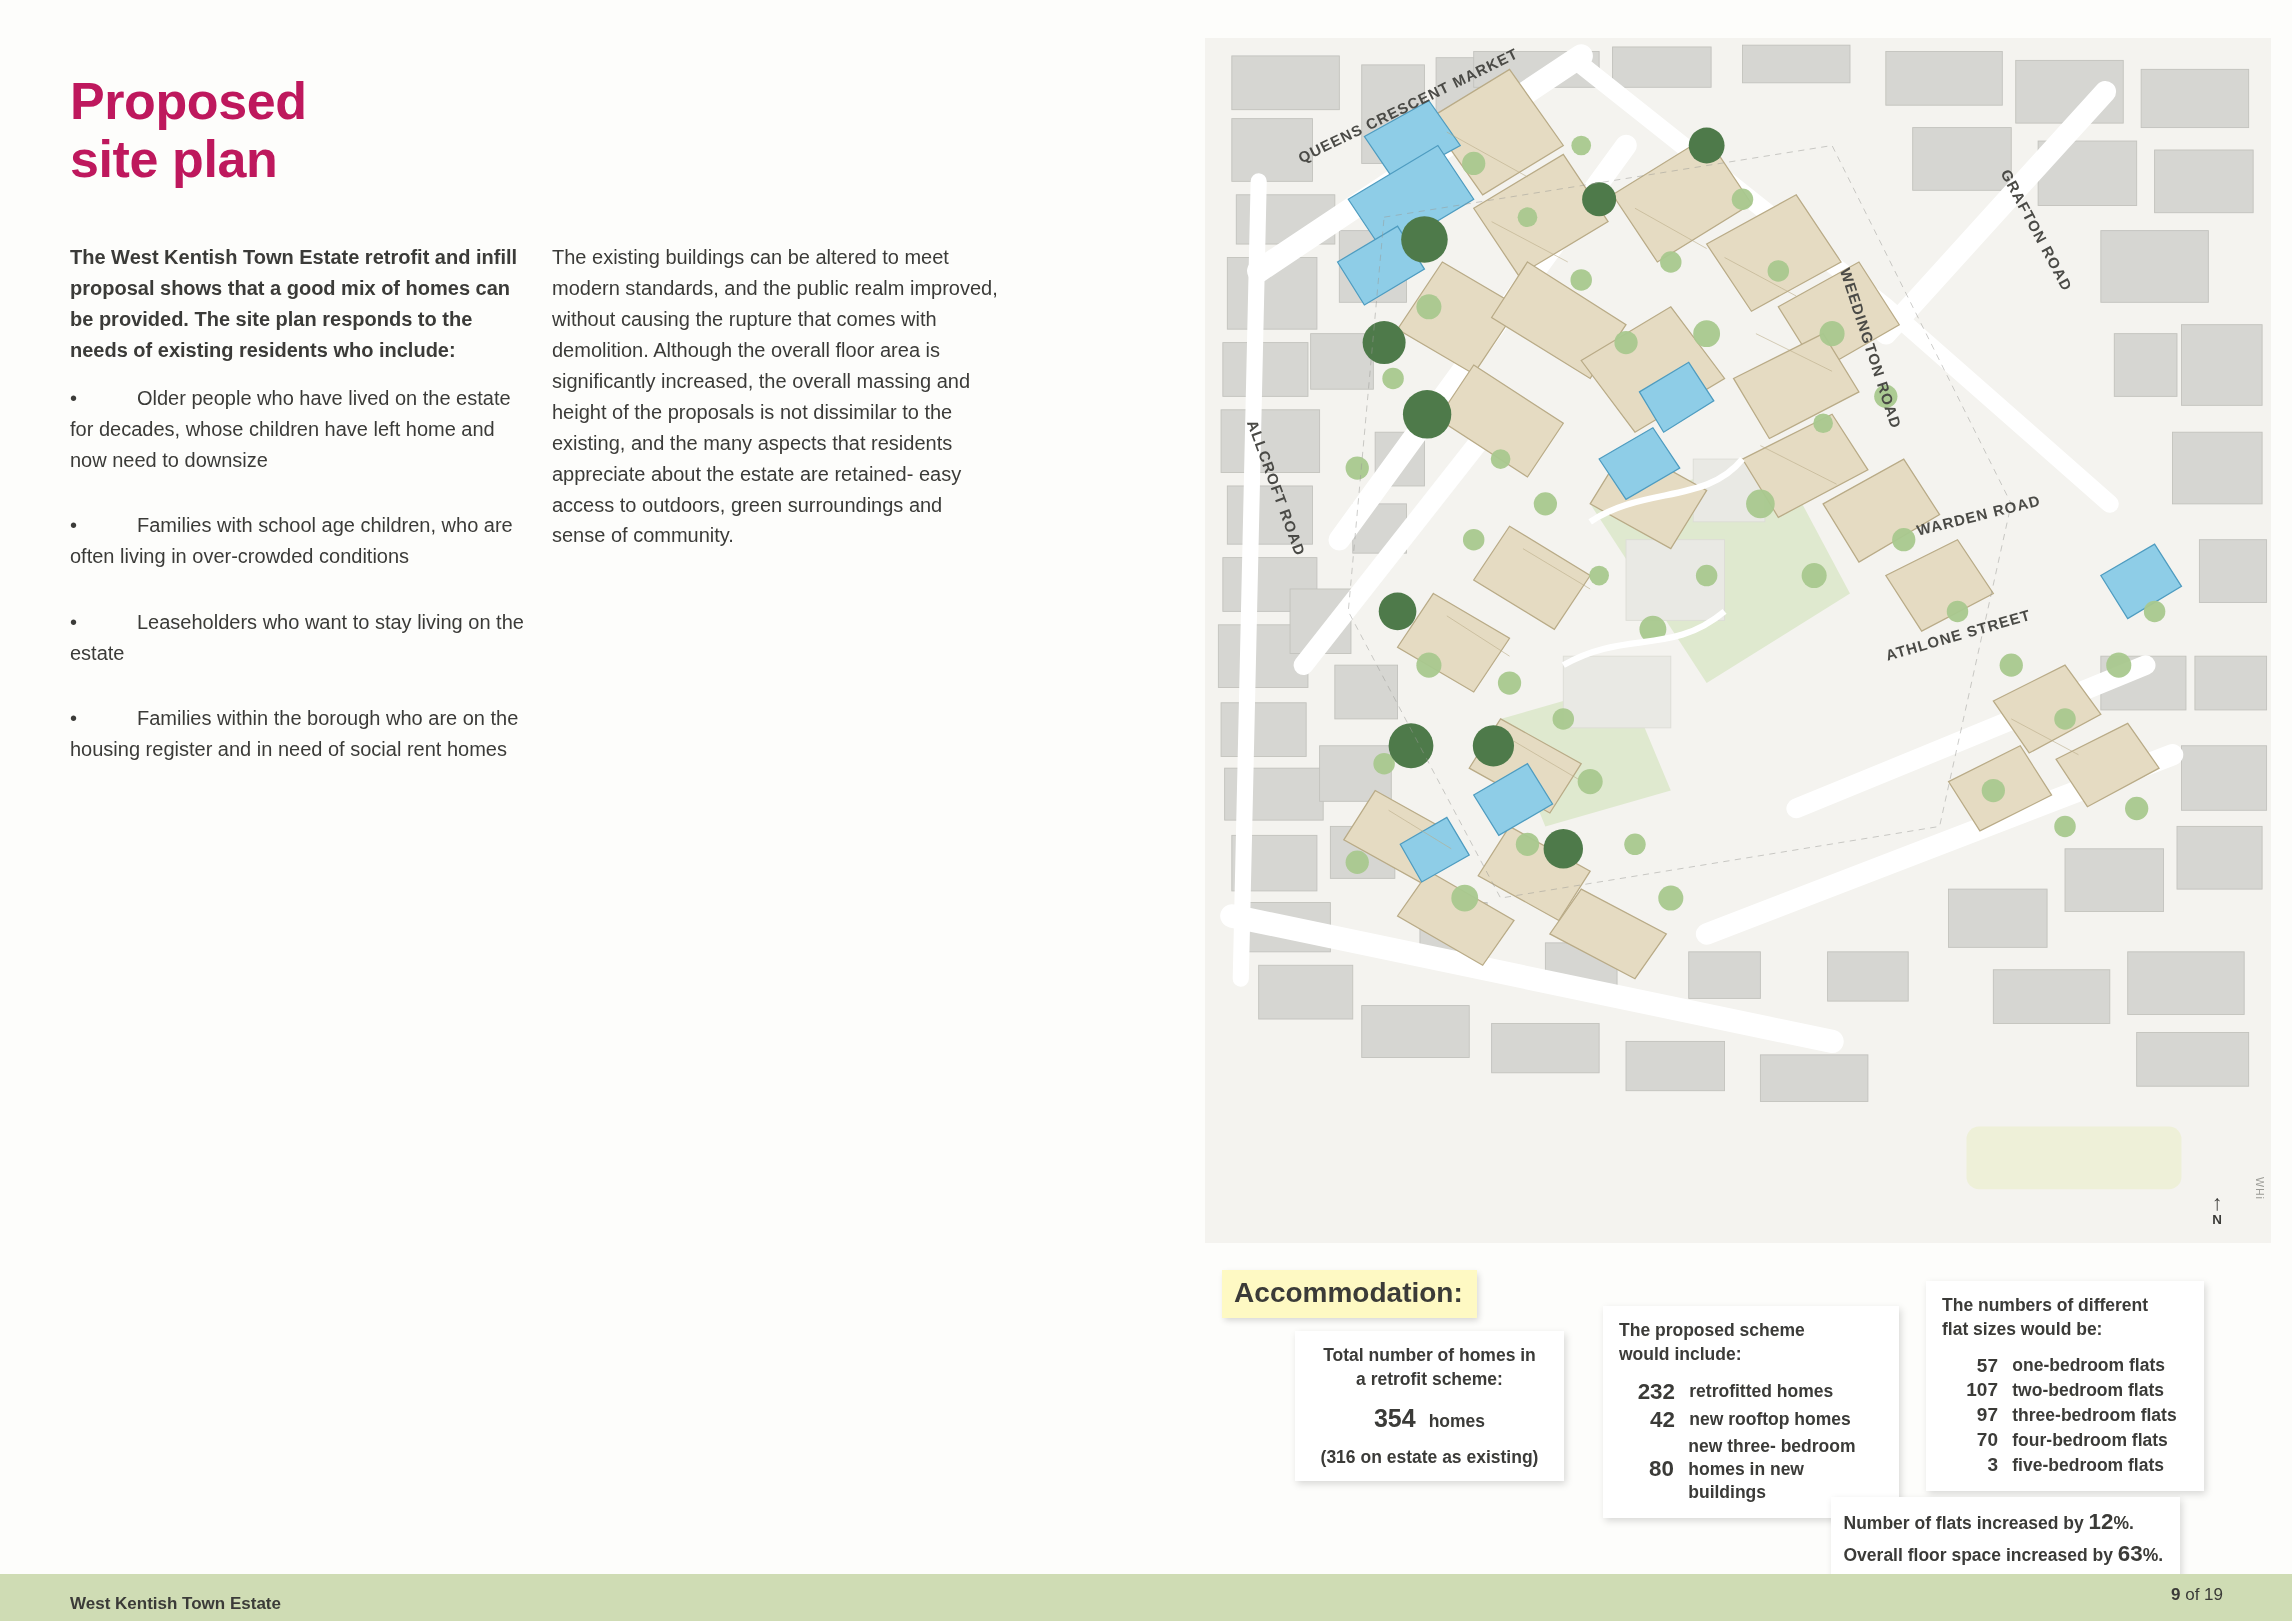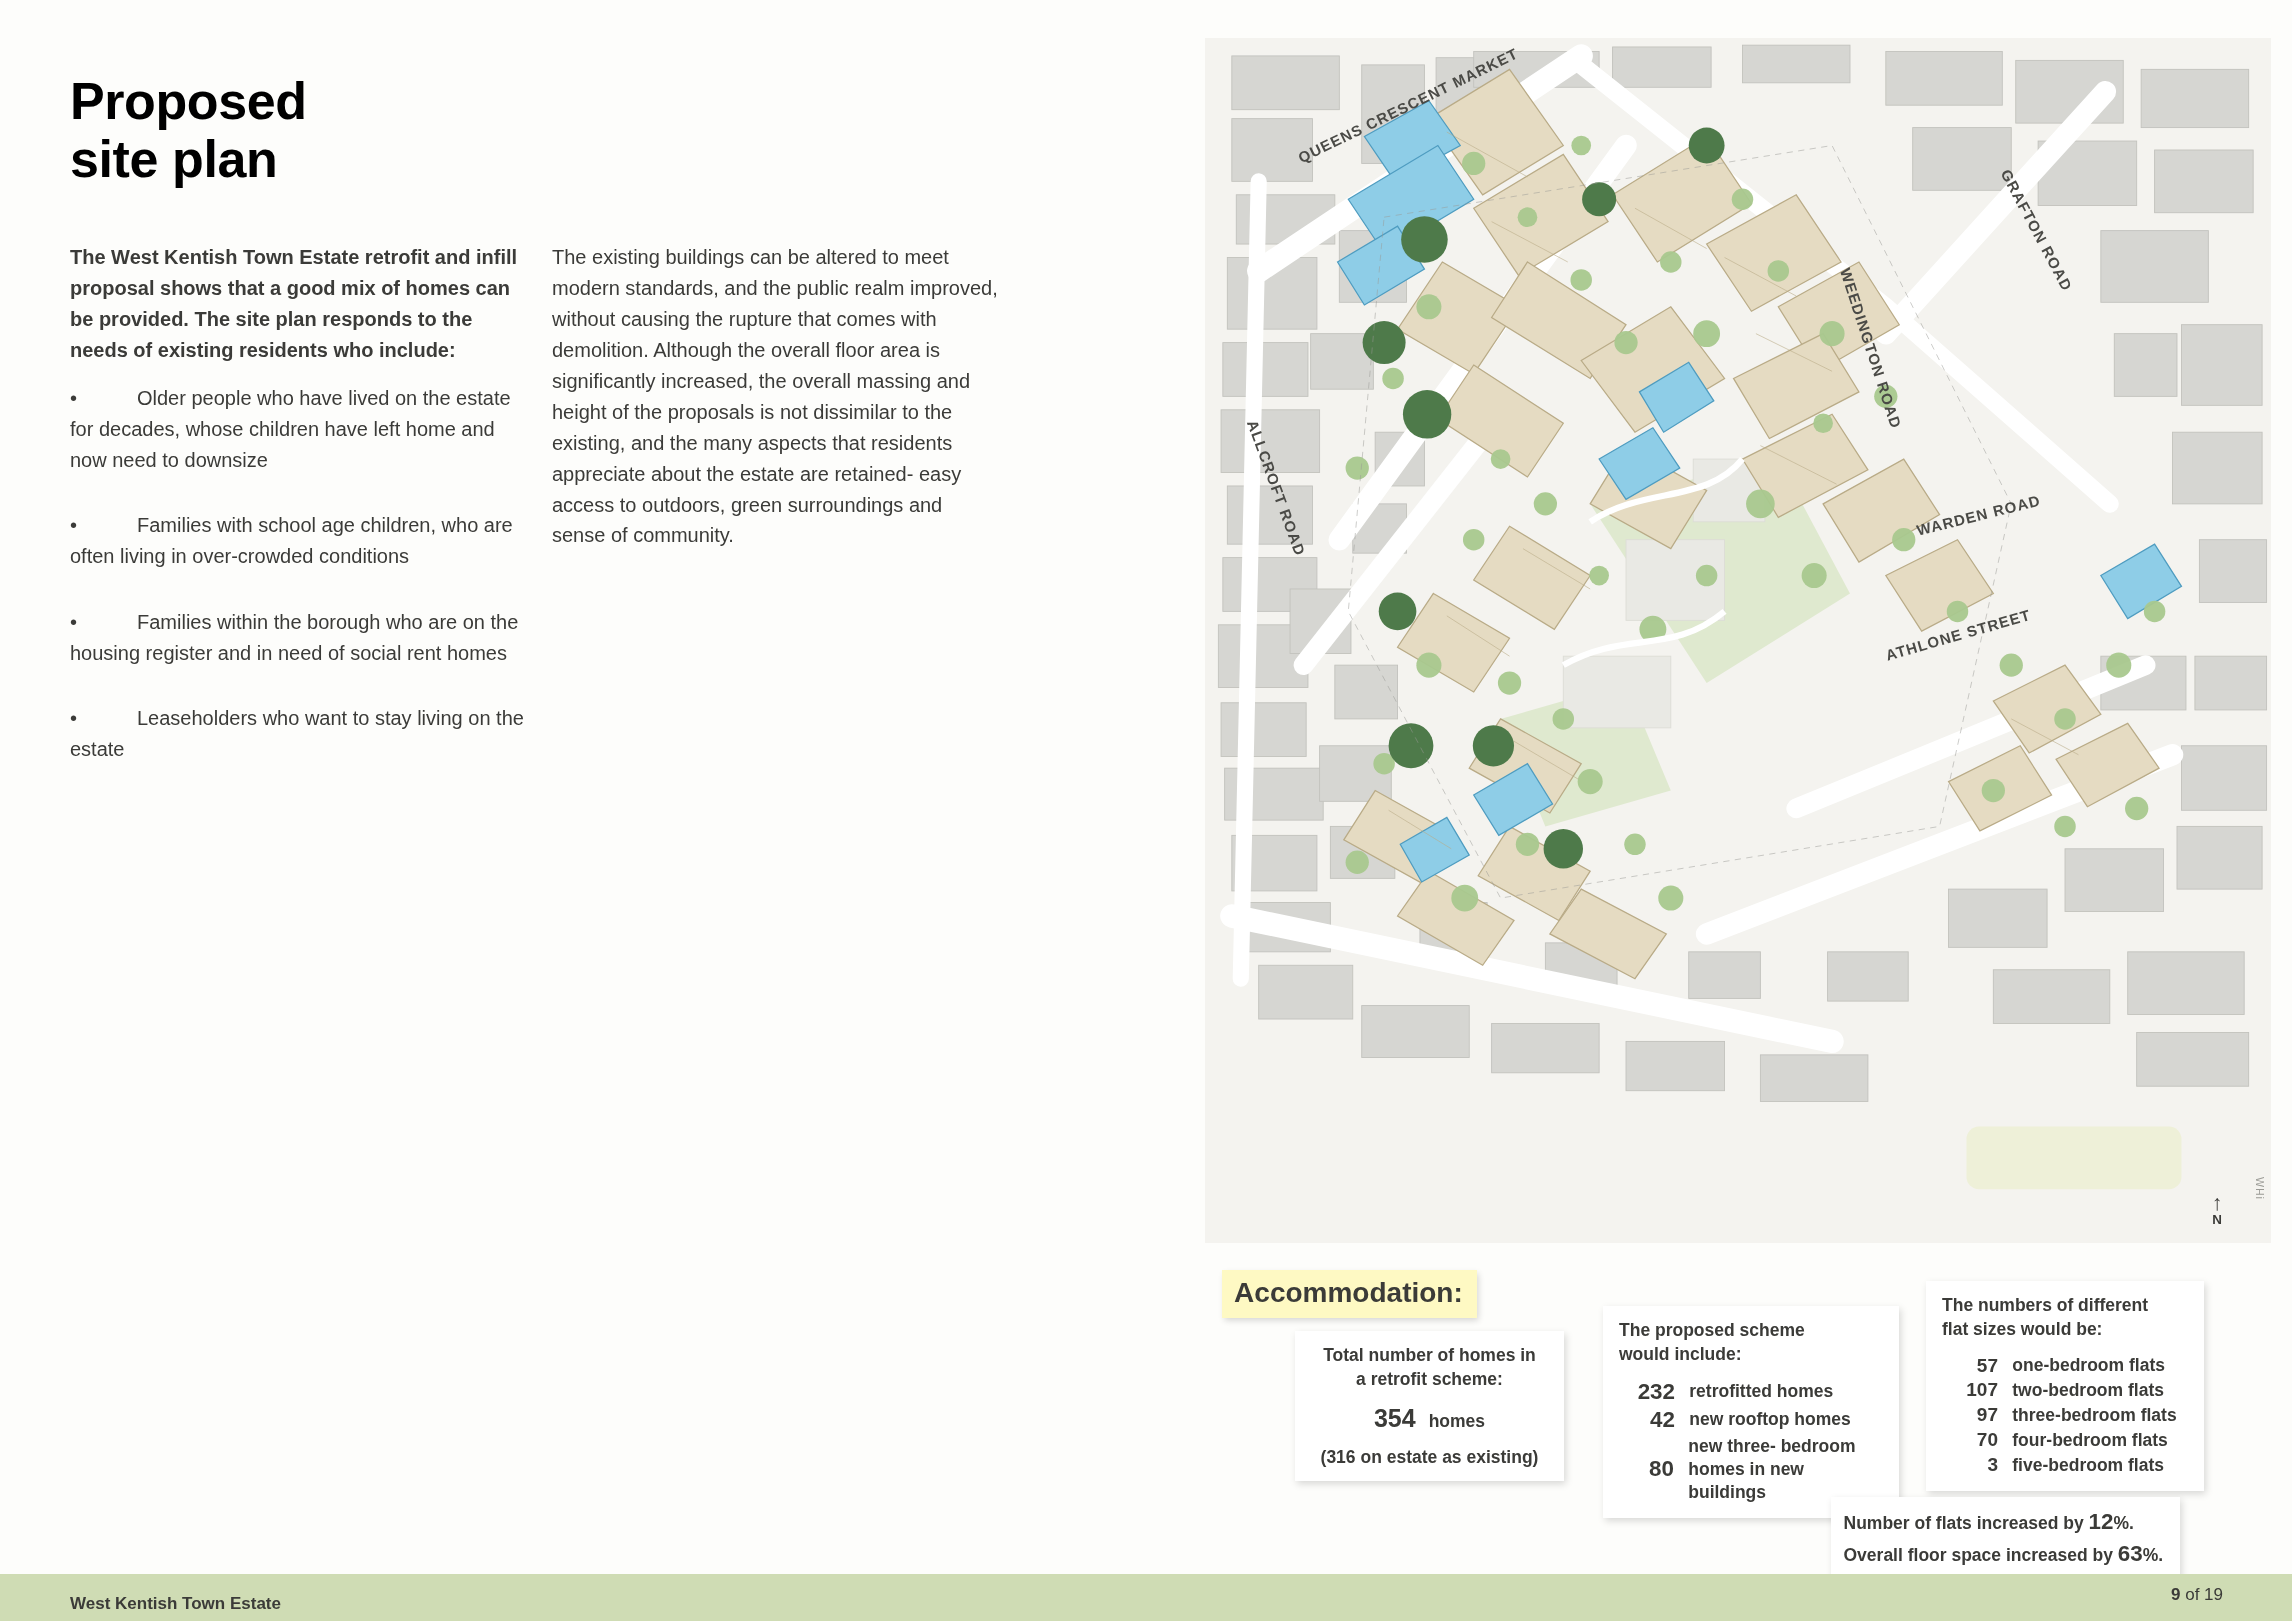--- a/index.html
+++ b/index.html
@@ -19,21 +19,21 @@
   
   .left-col {
     position: absolute;
     left: 70px; top: 72px;
     width: 1119px;
   }
   .title {
     font-size: 52px;
     font-weight: 800;
     line-height: 1.12;
-    color: #000000;
+    color: #be185d;
     letter-spacing: -0.4px;
     margin: 0 0 54px 0;
     white-space: pre-line;
   }
   .cols {
     display: flex;
     gap: 23px;
   }
   .col-a { width: 459px; }
   .col-b { width: 448px; }
@@ -227,22 +227,22 @@
   <div class="left-col">
     <h1 class="title">Proposed
 site plan</h1>
 
     <div class="cols">
       <div class="col-a">
         <p class="lead">The West Kentish Town Estate retrofit and infill proposal shows that a good mix of homes can be provided. The site plan responds to the needs of existing residents who include:</p>
         <ul class="bullets">
           <li><span class="dot">•</span><span>Older people who have lived on the estate for decades, whose children have left home and now need to downsize</span></li>
           <li><span class="dot">•</span><span>Families with school age children, who are often living in over-crowded conditions</span></li>
+          <li><span class="dot">•</span><span>Leaseholders who want to stay living on the estate</span></li>
           <li><span class="dot">•</span><span>Families within the borough who are on the housing register and in need of social rent homes</span></li>
-          <li><span class="dot">•</span><span>Leaseholders who want to stay living on the estate</span></li>
         </ul>
       </div>
       <div class="col-b">
         <p class="body-text">The existing buildings can be altered to meet modern standards, and the public realm improved, without causing the rupture that comes with demolition. Although the overall floor area is significantly increased, the overall massing and height of the proposals is not dissimilar to the existing, and the many aspects that residents appreciate about the estate are retained- easy access to outdoors, green surroundings and sense of community.</p>
       </div>
     </div>
   </div>
 
   <div class="map-wrap">
     <svg class="map-svg" viewBox="0 0 1190 1345" preserveAspectRatio="xMidYMid slice">

